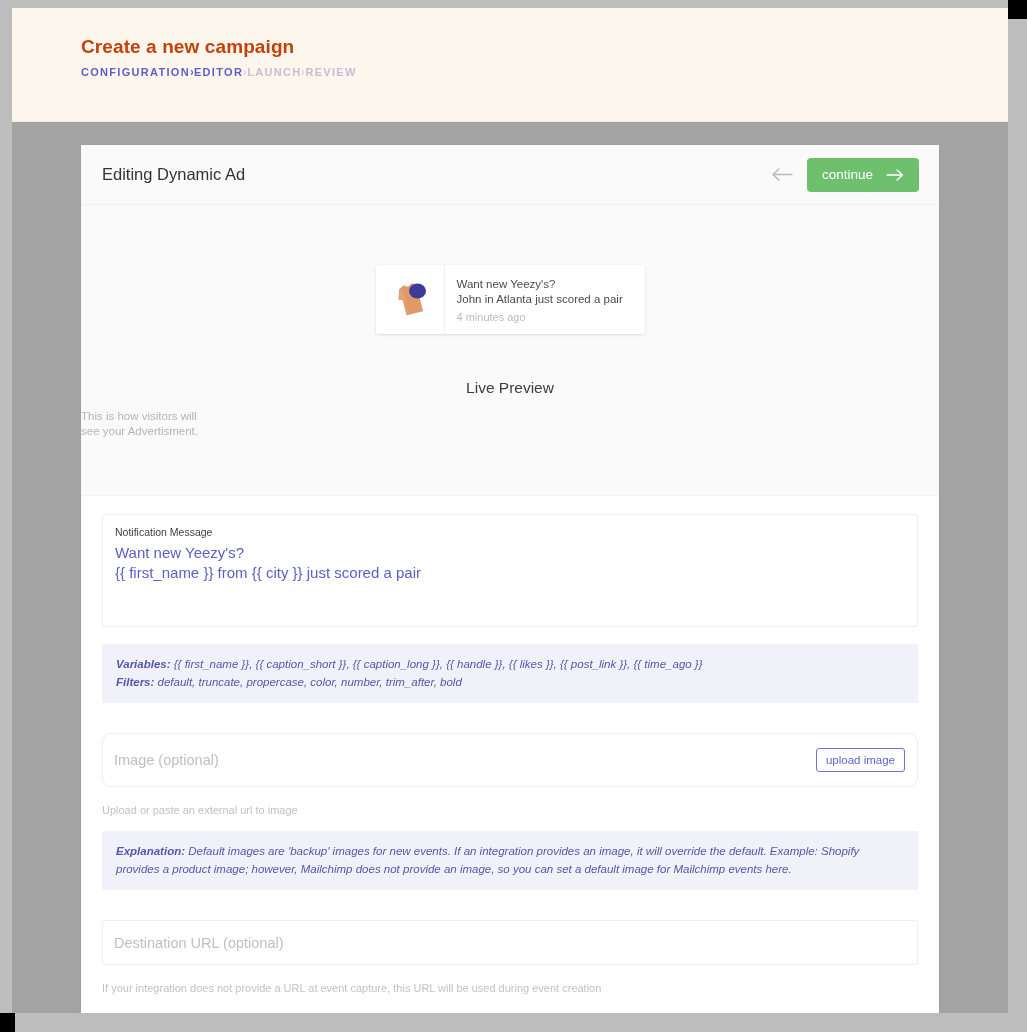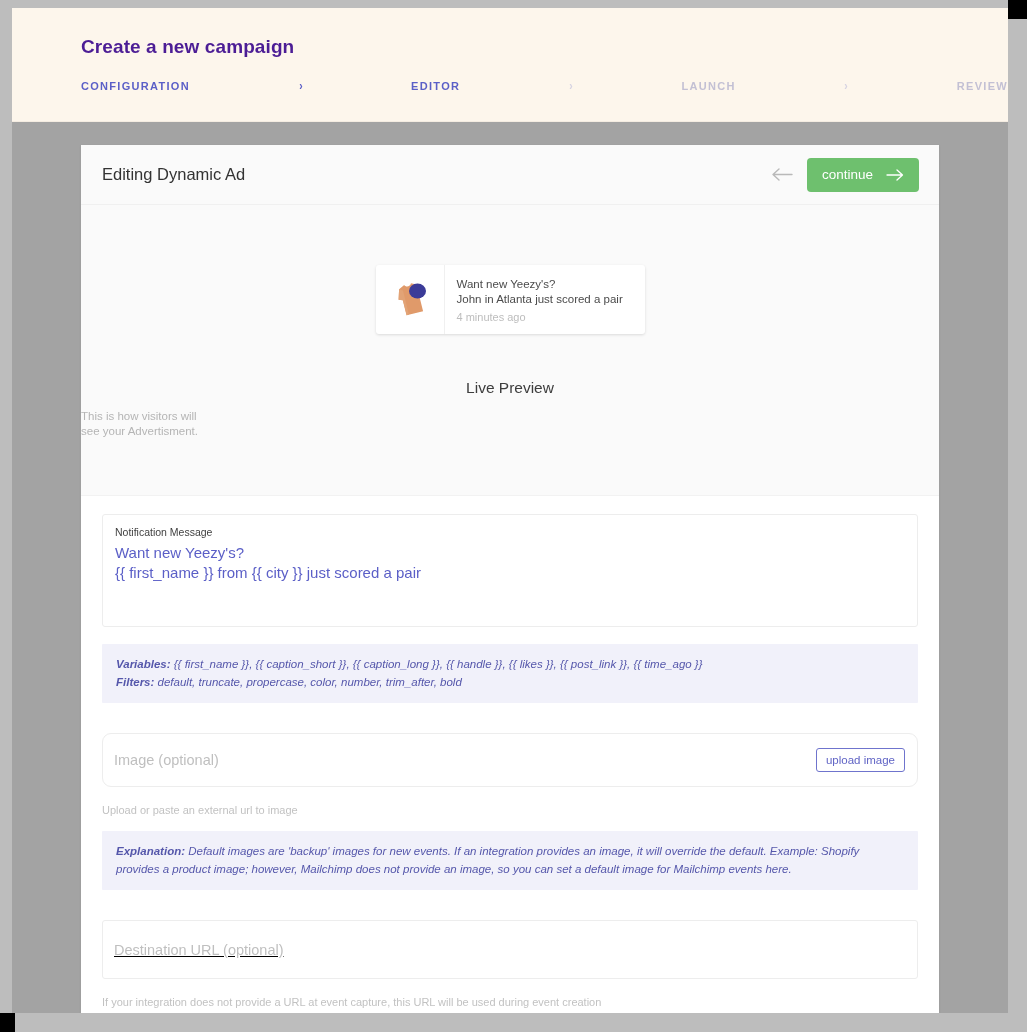--- a/index.html
+++ b/index.html
@@ -38,29 +38,28 @@
   
   #page-header {
     background: #fdf6ec;
     padding: 28px 0 0 69px;
     height: 114px;
     border-bottom: 1px solid #f4ece1;
   }
   #page-title {
     font-size: 19px;
     font-weight: bold;
-    color: #4c1d95;
+    color: #c2410c;
     letter-spacing: 0.1px;
   }
 
   #breadcrumb {
-    margin-top: 22px;
-    display: flex;
-    align-items: center;
-    justify-content: space-between;
+    margin-top: 8px;
+    display: flex;
+    align-items: center;
   }
   .crumb {
     font-size: 11px;
     font-weight: bold;
     letter-spacing: 1.3px;
     color: #5b5fc7;
   }
   .crumb.inactive { color: #c3c0d4; }
   .crumb-sep {
     font-size: 12px;
@@ -244,25 +243,24 @@
   .helper-text {
     font-size: 11px;
     color: #c2c2c2;
     margin-top: 17px;
   }
 
   #explanation-panel { margin-top: 15px; }
 
   #url-field {
     margin-top: 30px;
-    height: 59px;
+    height: 45px;
     display: flex;
     align-items: center;
     padding: 0 11px;
-    text-decoration: underline;
   }
   #url-placeholder {
     font-size: 14.5px;
     color: #bfbfbf;
   }
 </style>
 </head>
 <body>
 
 <div id="chrome-top-black"></div>

